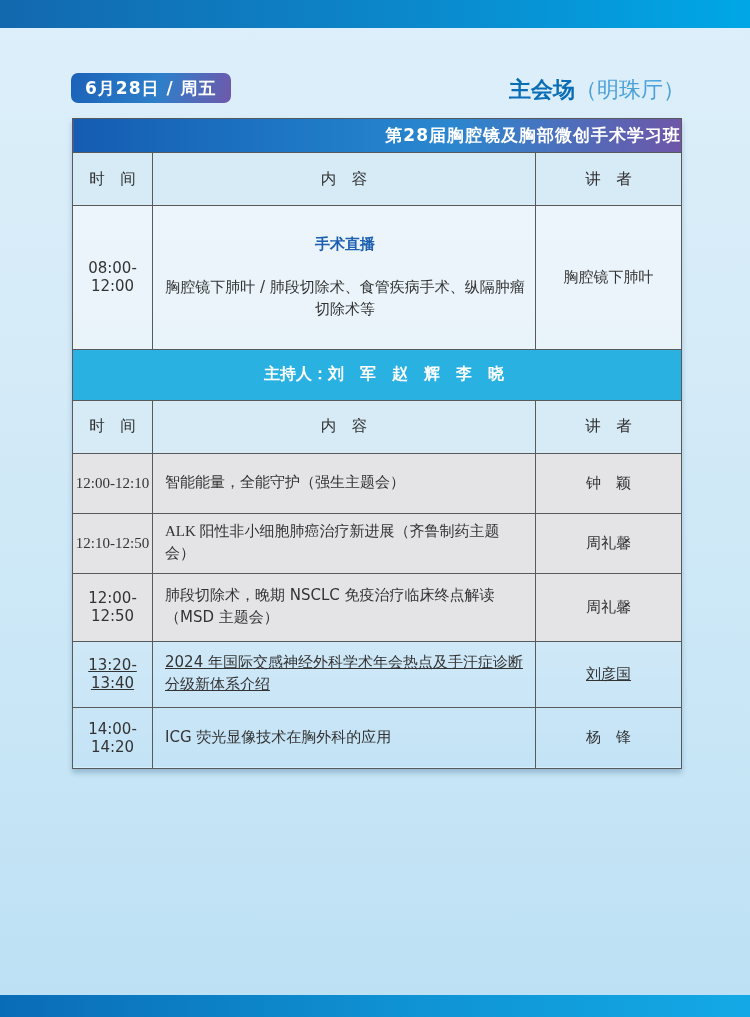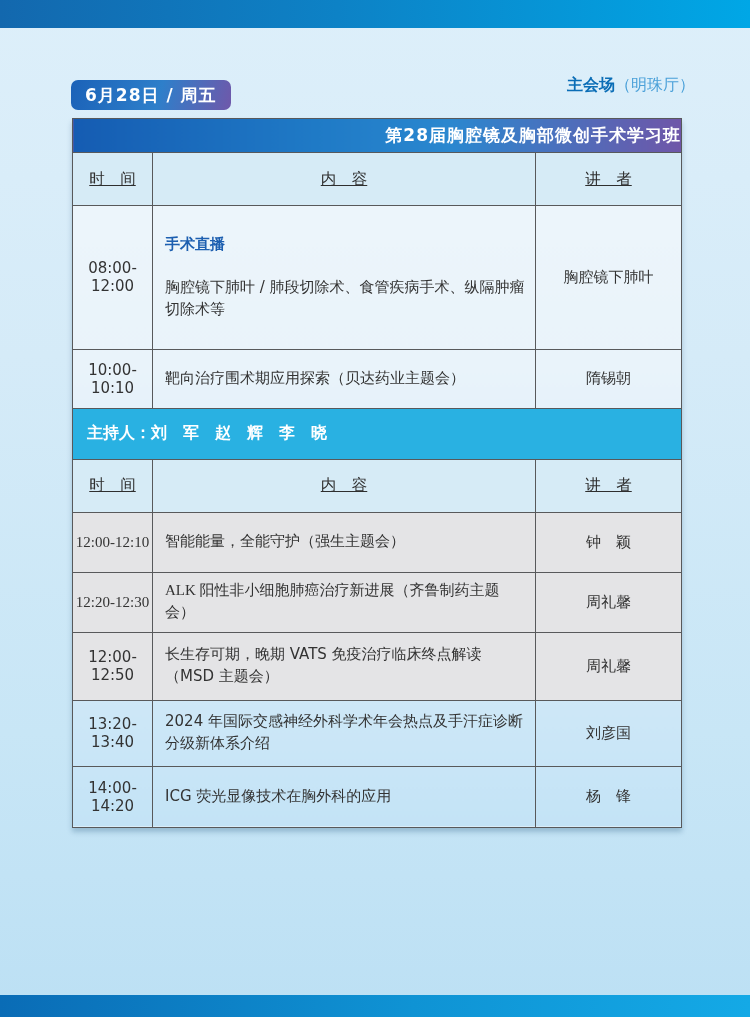--- a/index.html
+++ b/index.html
@@ -5,44 +5,44 @@
   html,body{margin:0;padding:0;}
   body{
     width:750px;height:1017px;position:relative;overflow:hidden;
     background:linear-gradient(180deg,#ddeffa 0%,#d5ebf8 35%,#c8e6f6 72%,#bce0f4 100%);
     font-family:"DejaVu Sans","Liberation Sans",sans-serif;
   }
   .topbar{position:absolute;top:0;left:0;width:750px;height:28px;
     background:linear-gradient(90deg,#1368ae 0%,#0d82c6 45%,#00a7e6 100%);}
   .bottombar{position:absolute;bottom:0;left:0;width:750px;height:22px;
     background:linear-gradient(90deg,#0a6cb6 0%,#0f93d4 55%,#14a9e6 100%);}
-  .badge{position:absolute;left:71px;top:80px;min-width:154px;height:30px;box-sizing:border-box;
+  .badge{position:absolute;left:71px;top:73px;min-width:154px;height:30px;box-sizing:border-box;
     border-radius:7px;padding:0 14px;
     background:linear-gradient(105deg,#1b62b8 0%,#2e7fca 55%,#6f58aa 100%);
     color:#fff;font-weight:bold;font-size:17px;letter-spacing:1px;
     display:flex;align-items:center;justify-content:center;}
-  .venue{position:absolute;top:75px;right:55px;font-size:16px;white-space:nowrap;}
+  .venue{position:absolute;top:75px;right:65px;font-size:22px;white-space:nowrap;}
   .venue .b{color:#0a6db6;font-weight:bold;}
   .venue .l{color:#4ba1d9;}
   table.sched{position:absolute;left:72px;top:118px;width:609px;border-collapse:collapse;table-layout:fixed;
     background:linear-gradient(180deg,#eef6fb 0%,#e9f3fa 35%,#d4eaf8 72%,#c3e3f6 100%);
     box-shadow:0 4px 5px rgba(30,80,120,0.28);}
   td{border:1px solid #58595b;font-size:15px;color:#333;padding:0;overflow:hidden;}
   tr.title-row td{height:33px;text-align:right;color:#fff;font-weight:bold;font-size:17px;letter-spacing:1px;
     background:linear-gradient(90deg,#155cb2 0%,#1f7ac6 40%,#2a87cf 62%,#6f56a8 100%);}
   tr.mod td{background:#29b1e2;color:#fff;font-weight:bold;font-size:16px;text-align:left;padding-left:14px;}
-  tr.head td{background:#d6ebf6;text-align:center;font-size:15.5px;color:#2f2f2f;text-decoration:underline;}
+  tr.head td{background:#d6ebf6;text-align:center;font-size:15.5px;color:#2f2f2f;}
   td.time{text-align:center;}
   td.content{text-align:left;padding:6px 10px 6px 12px;white-space:pre-line;line-height:1.45;}
   td.speaker{text-align:center;}
   .tag{color:#1d5fb0;font-weight:bold;}
   tr.gray td{background:#e4e4e6;}
   
-  tr.h65 td{height:65px;} tr.h54 td{height:54px;} tr.h52 td{height:52px;}
-  tr.h55 td{height:55px;} tr.h53 td{height:53px;} tr.h50 td{height:50px;}
+  tr.h65 td{height:65px;text-align:center;} tr.h54 td{height:54px;} tr.h52 td{height:52px;}
+  tr.h55 td{height:55px;} tr.h53 td{height:53px;text-decoration:underline;} tr.h50 td{height:50px;text-align:center;}
   tr.h49 td{height:49px;} tr.h48 td{height:48px;} tr.h47 td{height:47px;font-family:Liberation Serif, serif;}
   tr.h46 td{height:46px;}
 </style>
 </head>
 <body>
 
 <div class="topbar"></div>
 
 <div class="badge">
   <span>6月28日 / 周五</span>
@@ -73,52 +73,47 @@
 
   <tr class="h65">
     <td class="time">08:00-12:00</td>
     <td class="content">
       <div class="tag">手术直播</div>
       <div>胸腔镜下肺叶 / 肺段切除术、食管疾病手术、纵隔肿瘤切除术等</div>
     </td>
     <td class="speaker">胸腔镜下肺叶</td>
   </tr>
 
-  <tr class="h46">
-    <td class="time">10:00-10:10</td>
-    <td class="content">靶向治疗围术期应用探索（贝达药业主题会）</td>
-    <td class="speaker">隋锡朝</td>
-  </tr>
 
 
   <tr class="mod h50">
     <td colspan="3">主持人：刘　军　赵　辉　李　晓</td>
   </tr>
 
   <tr class="head h52">
     <td>时　间</td>
     <td>内　容</td>
     <td>讲　者</td>
   </tr>
 
   <tr class="gray h47">
     <td class="time">12:00-12:10</td>
     <td class="content">智能能量，全能守护（强生主题会）</td>
     <td class="speaker">钟　颖</td>
   </tr>
 
   <tr class="gray h47">
-    <td class="time">12:20-12:30</td>
+    <td class="time">12:10-12:50</td>
     <td class="content">ALK 阳性非小细胞肺癌治疗新进展（齐鲁制药主题会）</td>
     <td class="speaker">周礼馨</td>
   </tr>
 
   <tr class="gray h55">
     <td class="time">12:00-12:50</td>
-    <td class="content">长生存可期，晚期 VATS 免疫治疗临床终点解读
+    <td class="content">肺段切除术，晚期 NSCLC 免疫治疗临床终点解读
 （MSD 主题会）</td>
     <td class="speaker">周礼馨</td>
   </tr>
 
 
   <tr class="h53">
     <td class="time">13:20-13:40</td>
     <td class="content">2024 年国际交感神经外科学术年会热点及手汗症诊断分级新体系介绍</td>
     <td class="speaker">刘彦国</td>
   </tr>

